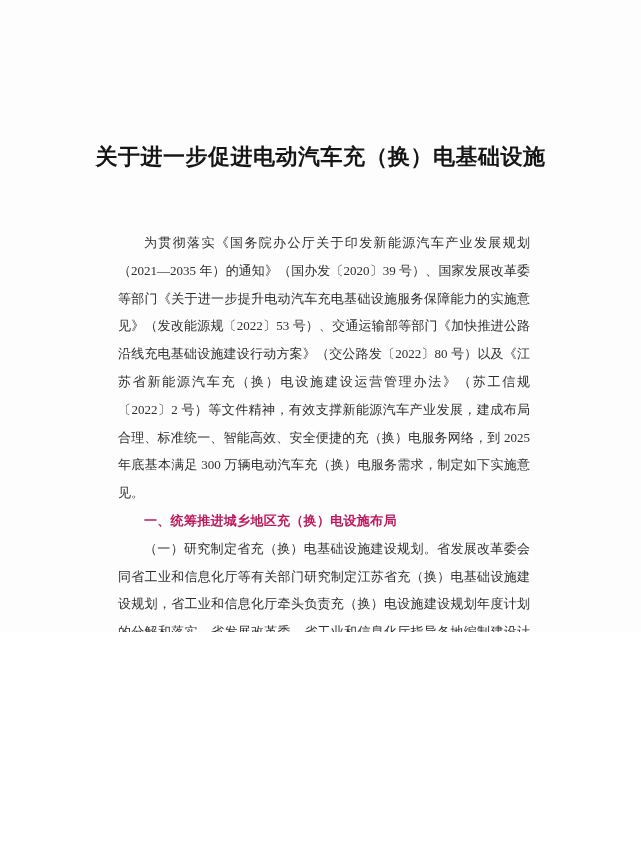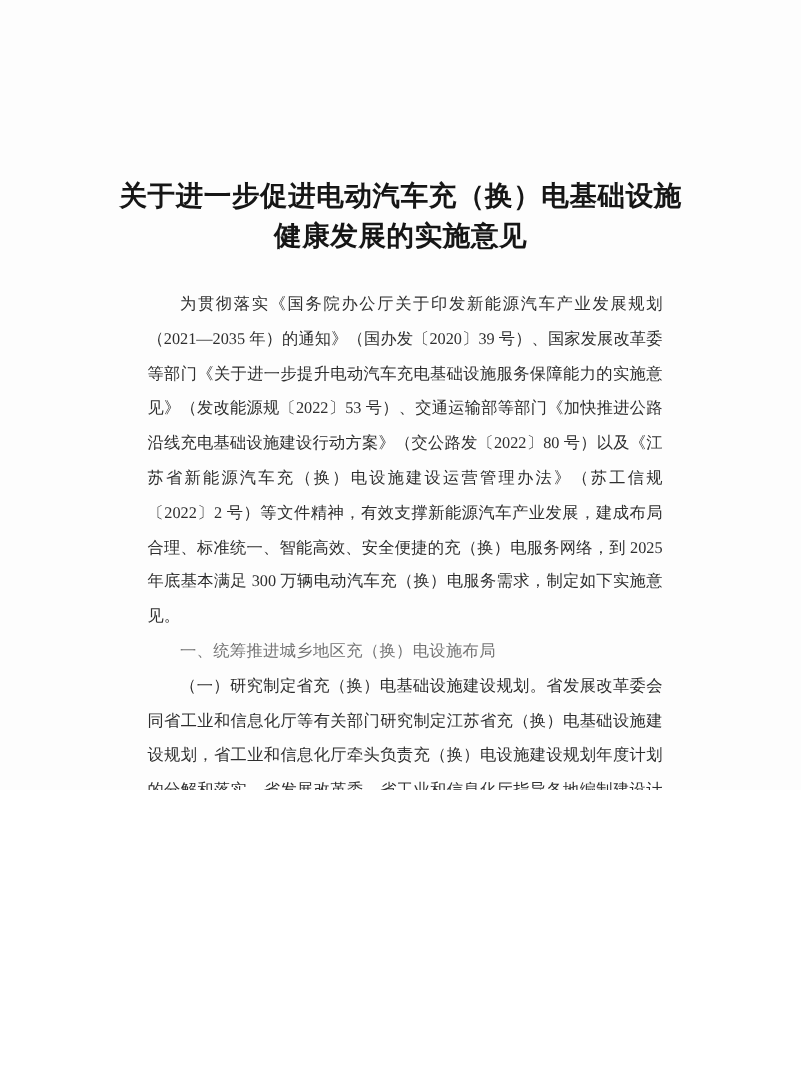--- a/index.html
+++ b/index.html
@@ -37,22 +37,22 @@
     line-height: 27.8px;
     color: #2e2e2e;
     text-align: justify;
   }
   .content p {
     margin: 0;
     text-indent: 2em;
   }
   .content p.heading {
     font-family: "Liberation Sans", "DejaVu Sans", sans-serif;
-    font-weight: 400;
-    color: #737373;
+    font-weight: 700;
+    color: #be185d;
     letter-spacing: 0.3px;
   }
   .page-number {
     position: absolute;
     top: 760px;
     left: 122px;
     font-size: 14.5px;
     letter-spacing: 2px;
     color: #3c3c3c;
   }
@@ -80,21 +80,20 @@
     letter-spacing: 0.5px;
   }
 </style>
 </head>
 <body>
 
 <div class="page">
 
   <h1 class="doc-title">
     <span>关于进一步促进电动汽车充（换）电基础设施</span><br>
-    <span>健康发展的实施意见</span>
   </h1>
 
   <div class="content" id="paragraphs">
       <p class="body">为贯彻落实《国务院办公厅关于印发新能源汽车产业发展规划（2021—2035 年）的通知》（国办发〔2020〕39 号）、国家发展改革委等部门《关于进一步提升电动汽车充电基础设施服务保障能力的实施意见》（发改能源规〔2022〕53 号）、交通运输部等部门《加快推进公路沿线充电基础设施建设行动方案》（交公路发〔2022〕80 号）以及《江苏省新能源汽车充（换）电设施建设运营管理办法》（苏工信规〔2022〕2 号）等文件精神，有效支撑新能源汽车产业发展，建成布局合理、标准统一、智能高效、安全便捷的充（换）电服务网络，到 2025 年底基本满足 300 万辆电动汽车充（换）电服务需求，制定如下实施意见。</p>
       <p class="heading">一、统筹推进城乡地区充（换）电设施布局</p>
       <p class="body">（一）研究制定省充（换）电基础设施建设规划。省发展改革委会同省工业和信息化厅等有关部门研究制定江苏省充（换）电基础设施建设规划，省工业和信息化厅牵头负责充（换）电设施建设规划年度计划的分解和落实。省发展改革委、省工业和信息化厅指导各地编制建设计划，优先利用存量停车场、现有建设用地建设城市公共充（换）电站。（省发展改革委、省工业和信息化厅牵头，省有关部门配合）</p>
     </div>
 
   <div class="page-number">— 4 —</div>
 

